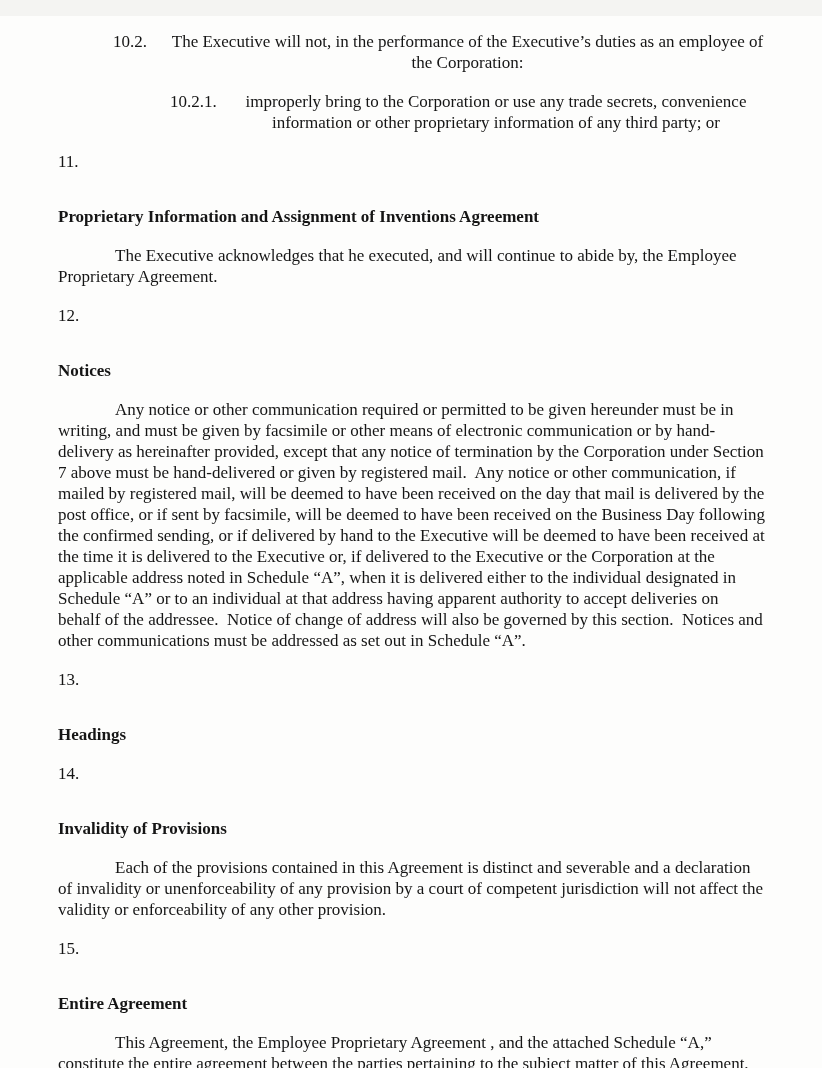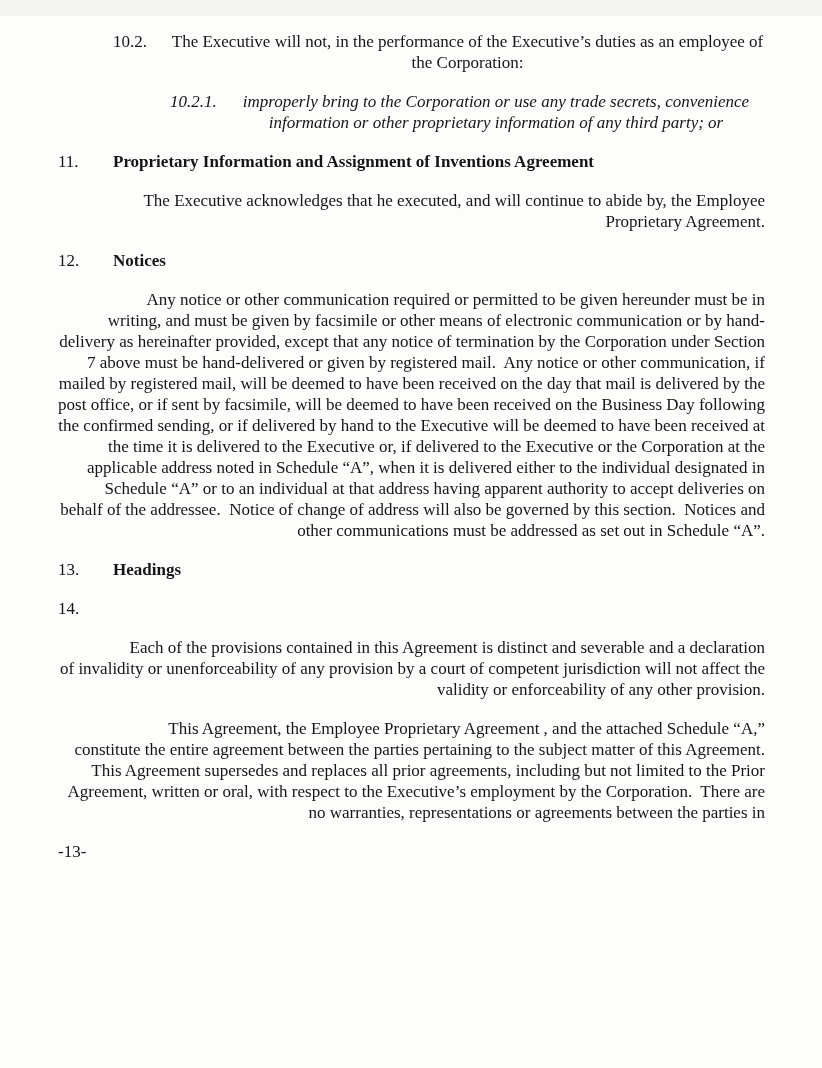--- a/index.html
+++ b/index.html
@@ -23,48 +23,48 @@
   }
   .clause {
     display: flex;
     margin-left: 55px;
     margin-bottom: 18px;
   }
   .subclause {
     display: flex;
     margin-left: 112px;
     margin-bottom: 18px;
-    font-style: italic;
   }
   .clause > .num,
   .subclause > .num {
     flex: 0 0 57px;
   }
   .clause > .clause-text,
   .subclause > .clause-text {
     flex: 1 1 auto;
     text-align: center;
   }
   .section-heading {
     display: flex;
     margin: 0 0 18px 0;
+    flex-direction: column;
   }
   .section-heading > .num {
     flex: 0 0 55px;
     font-weight: normal;
   }
   .section-heading > .heading-text {
     font-weight: bold;
     text-underline-offset: 2px;
   }
   .body-para {
     margin: 0 0 18px 0;
     text-indent: 57px;
     white-space: pre-wrap;
-    text-align: right;
+    text-align: left;
   }
   .page-number {
     text-align: left;
     margin-top: 2px;
   }
 </style>
 </head>
 <body>
 
 <div class="page">
@@ -92,20 +92,25 @@
   </div>
   <p class="body-para">Any notice or other communication required or permitted to be given hereunder must be in writing, and must be given by facsimile or other means of electronic communication or by hand-delivery as hereinafter provided, except that any notice of termination by the Corporation under Section 7 above must be hand-delivered or given by registered mail.  Any notice or other communication, if mailed by registered mail, will be deemed to have been received on the day that mail is delivered by the post office, or if sent by facsimile, will be deemed to have been received on the Business Day following the confirmed sending, or if delivered by hand to the Executive will be deemed to have been received at the time it is delivered to the Executive or, if delivered to the Executive or the Corporation at the applicable address noted in Schedule “A”, when it is delivered either to the individual designated in Schedule “A” or to an individual at that address having apparent authority to accept deliveries on behalf of the addressee.  Notice of change of address will also be governed by this section.  Notices and other communications must be addressed as set out in Schedule “A”.</p>
 
   <div class="section-heading">
     <span class="num">13.</span>
     <span class="heading-text">Headings</span>
   </div>
 
   <div class="section-heading">
     <span class="num">14.</span>
+    <span class="heading-text">Invalidity of Provisions</span>
   </div>
   <p class="body-para">Each of the provisions contained in this Agreement is distinct and severable and a declaration of invalidity or unenforceability of any provision by a court of competent jurisdiction will not affect the validity or enforceability of any other provision.</p>
 
+  <div class="section-heading">
+    <span class="num">15.</span>
+    <span class="heading-text">Entire Agreement</span>
+  </div>
   <p class="body-para">This Agreement, the Employee Proprietary Agreement , and the attached Schedule “A,” constitute the entire agreement between the parties pertaining to the subject matter of this Agreement.  This Agreement supersedes and replaces all prior agreements, including but not limited to the Prior Agreement, written or oral, with respect to the Executive’s employment by the Corporation.  There are no warranties, representations or agreements between the parties in</p>
 
   <div class="page-number">-13-</div>
 
 </div>
 
 </body></html>

